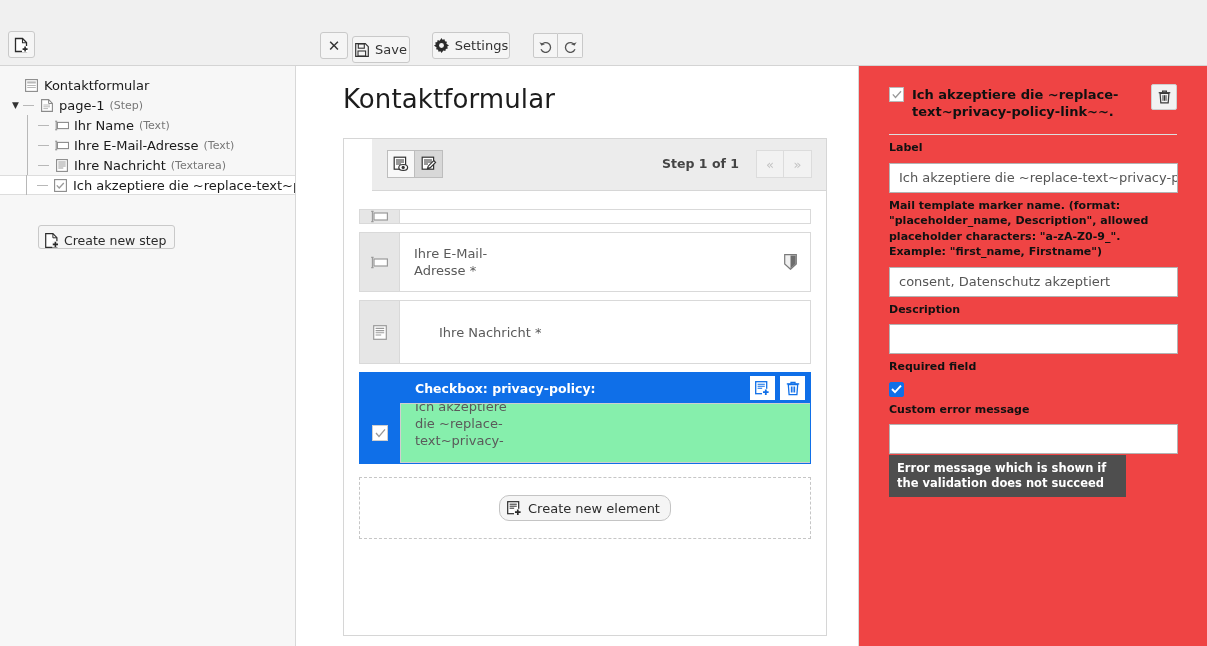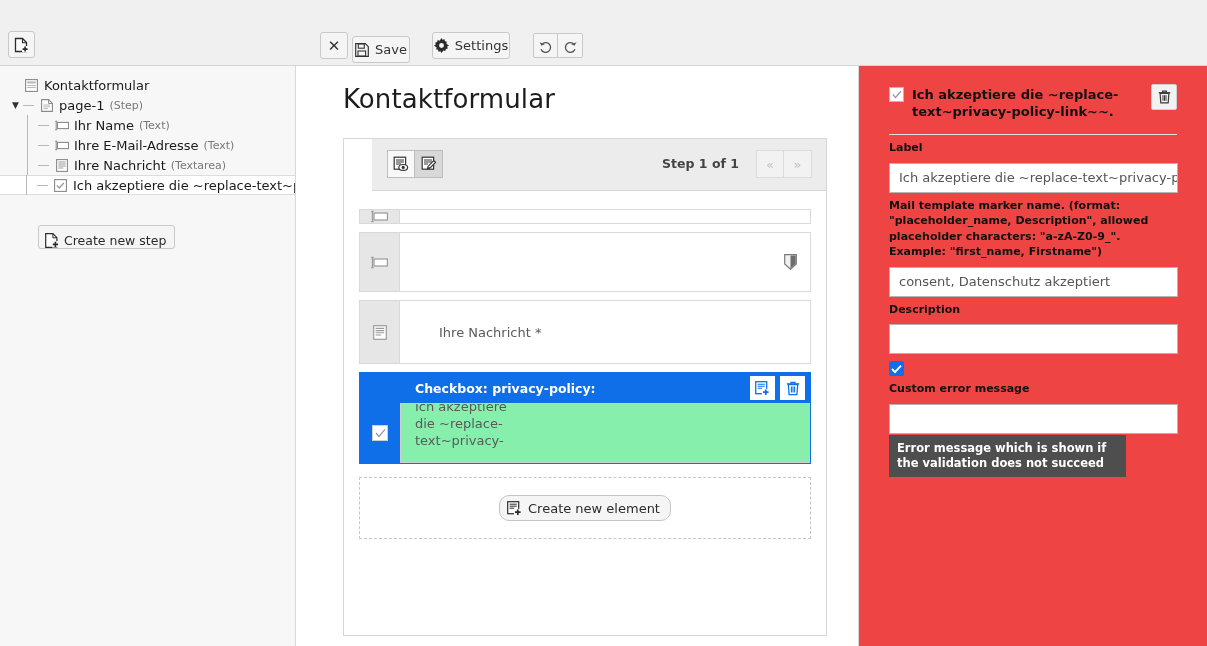--- a/index.html
+++ b/index.html
@@ -466,20 +466,21 @@
       <div class="field f-mail">
         <div class="field-gutter">
           <span>
             <svg width="17" height="13" viewBox="0 0 17 13">
               <rect x="3" y="3" width="13.4" height="7" fill="#fff" stroke="#9a9a9a" stroke-width="1.2"></rect>
               <path d="M1.4 1.4v10.2M0.2 1.4h2.4M0.2 11.6h2.4" stroke="#9a9a9a" stroke-width="1.1"></path>
             </svg>
           </span>
         </div>
         <div class="field-main">
+          <span class="wrapnarrow">Ihre E-Mail-Adresse *</span>
           <span class="shield-pos">
             <svg width="13" height="16" viewBox="0 0 13 16">
               <path d="M0.7 0.7h11.6v9.2l-5.8 5.4-5.8-5.4z" fill="#f0f0f0" stroke="#7a7a7a" stroke-width="1.2"></path>
               <path d="M6.5 1.4v13.2l5.2-4.9V1.4z" fill="#6d6d6d"></path>
             </svg>
           </span>
         </div>
       </div>
 
       <div class="field f-msg">
@@ -579,20 +580,21 @@
 
   <div class="fld-label">Label</div>
   <div class="txt-input">Ich akzeptiere die ~replace-text~privacy-poli</div>
 
   <div class="fld-label">Mail template marker name. (format: "placeholder_name, Description", allowed placeholder characters: "a-zA-Z0-9_". Example: "first_name, Firstname")</div>
   <div class="txt-input">consent, Datenschutz akzeptiert</div>
 
   <div class="fld-label">Description</div>
   <div class="txt-input"></div>
 
+  <div class="fld-label">Required field</div>
   <div class="req-cbox">
     <svg width="11" height="10" viewBox="0 0 11 10">
       <path d="M1 5l3 3.2 6-6.6" fill="none" stroke="#fff" stroke-width="1.9"></path>
     </svg>
   </div>
 
   <div class="fld-label">Custom error message</div>
   <div class="txt-input"></div>
   <div class="tooltip">Error message which is shown if the validation does not succeed</div>
 

